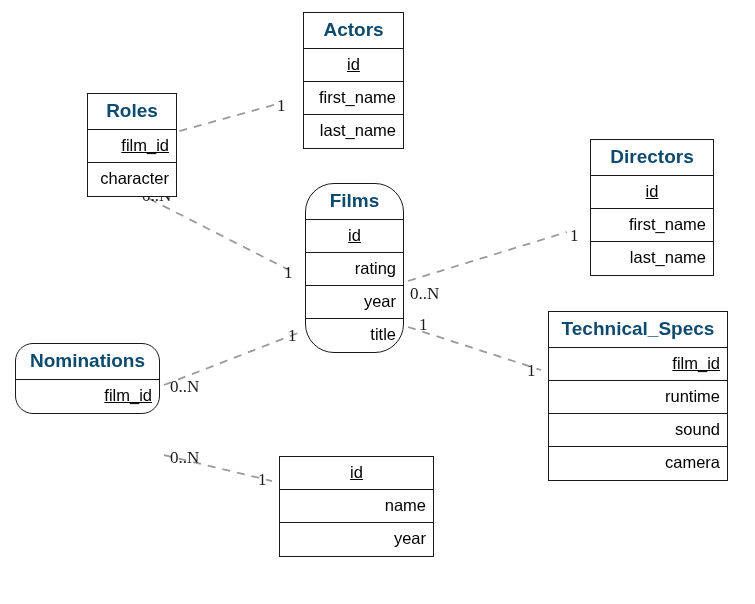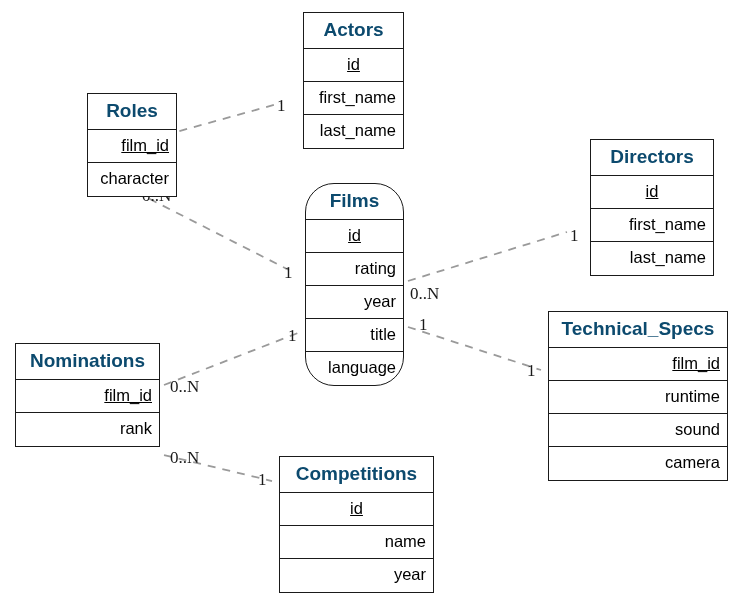--- a/index.html
+++ b/index.html
@@ -104,42 +104,39 @@
         <div class="field pk">id</div>
         <div class="field">first_name</div>
         <div class="field">last_name</div>
       </div>
       <div class="entity" style="left: 305px; top: 183px; width: 99px; border-radius: 29px;">
         <div class="hdr">Films</div>
         <div class="field pk">id</div>
         <div class="field">rating</div>
         <div class="field">year</div>
         <div class="field">title</div>
-        <div class="field">language</div>
       </div>
       <div class="entity" style="left: 590px; top: 139px; width: 124px;">
         <div class="hdr">Directors</div>
         <div class="field pk">id</div>
         <div class="field">first_name</div>
         <div class="field">last_name</div>
       </div>
       <div class="entity" style="left: 548px; top: 311px; width: 180px;">
         <div class="hdr">Technical_Specs</div>
         <div class="field fkpk">film_id</div>
         <div class="field">runtime</div>
         <div class="field">sound</div>
         <div class="field">camera</div>
       </div>
-      <div class="entity" style="left: 15px; top: 343px; width: 145px;">
+      <div class="entity" style="left: 15px; top: 343px; width: 145px; border-radius: 18px;">
         <div class="hdr">Nominations</div>
         <div class="field fkpk">film_id</div>
-        <div class="field">rank</div>
       </div>
       <div class="entity" style="left: 279px; top: 456px; width: 155px;">
-        <div class="hdr">Competitions</div>
         <div class="field pk">id</div>
         <div class="field">name</div>
         <div class="field">year</div>
       </div>
     </div>
   <div id="label-layer">
       <div class="card-label" style="left: 142px; top: 146px;">0..N</div>
       <div class="card-label" style="left: 277px; top: 96px;">1</div>
       <div class="card-label" style="left: 142px; top: 186px;">0..N</div>
       <div class="card-label" style="left: 284px; top: 263px;">1</div>

